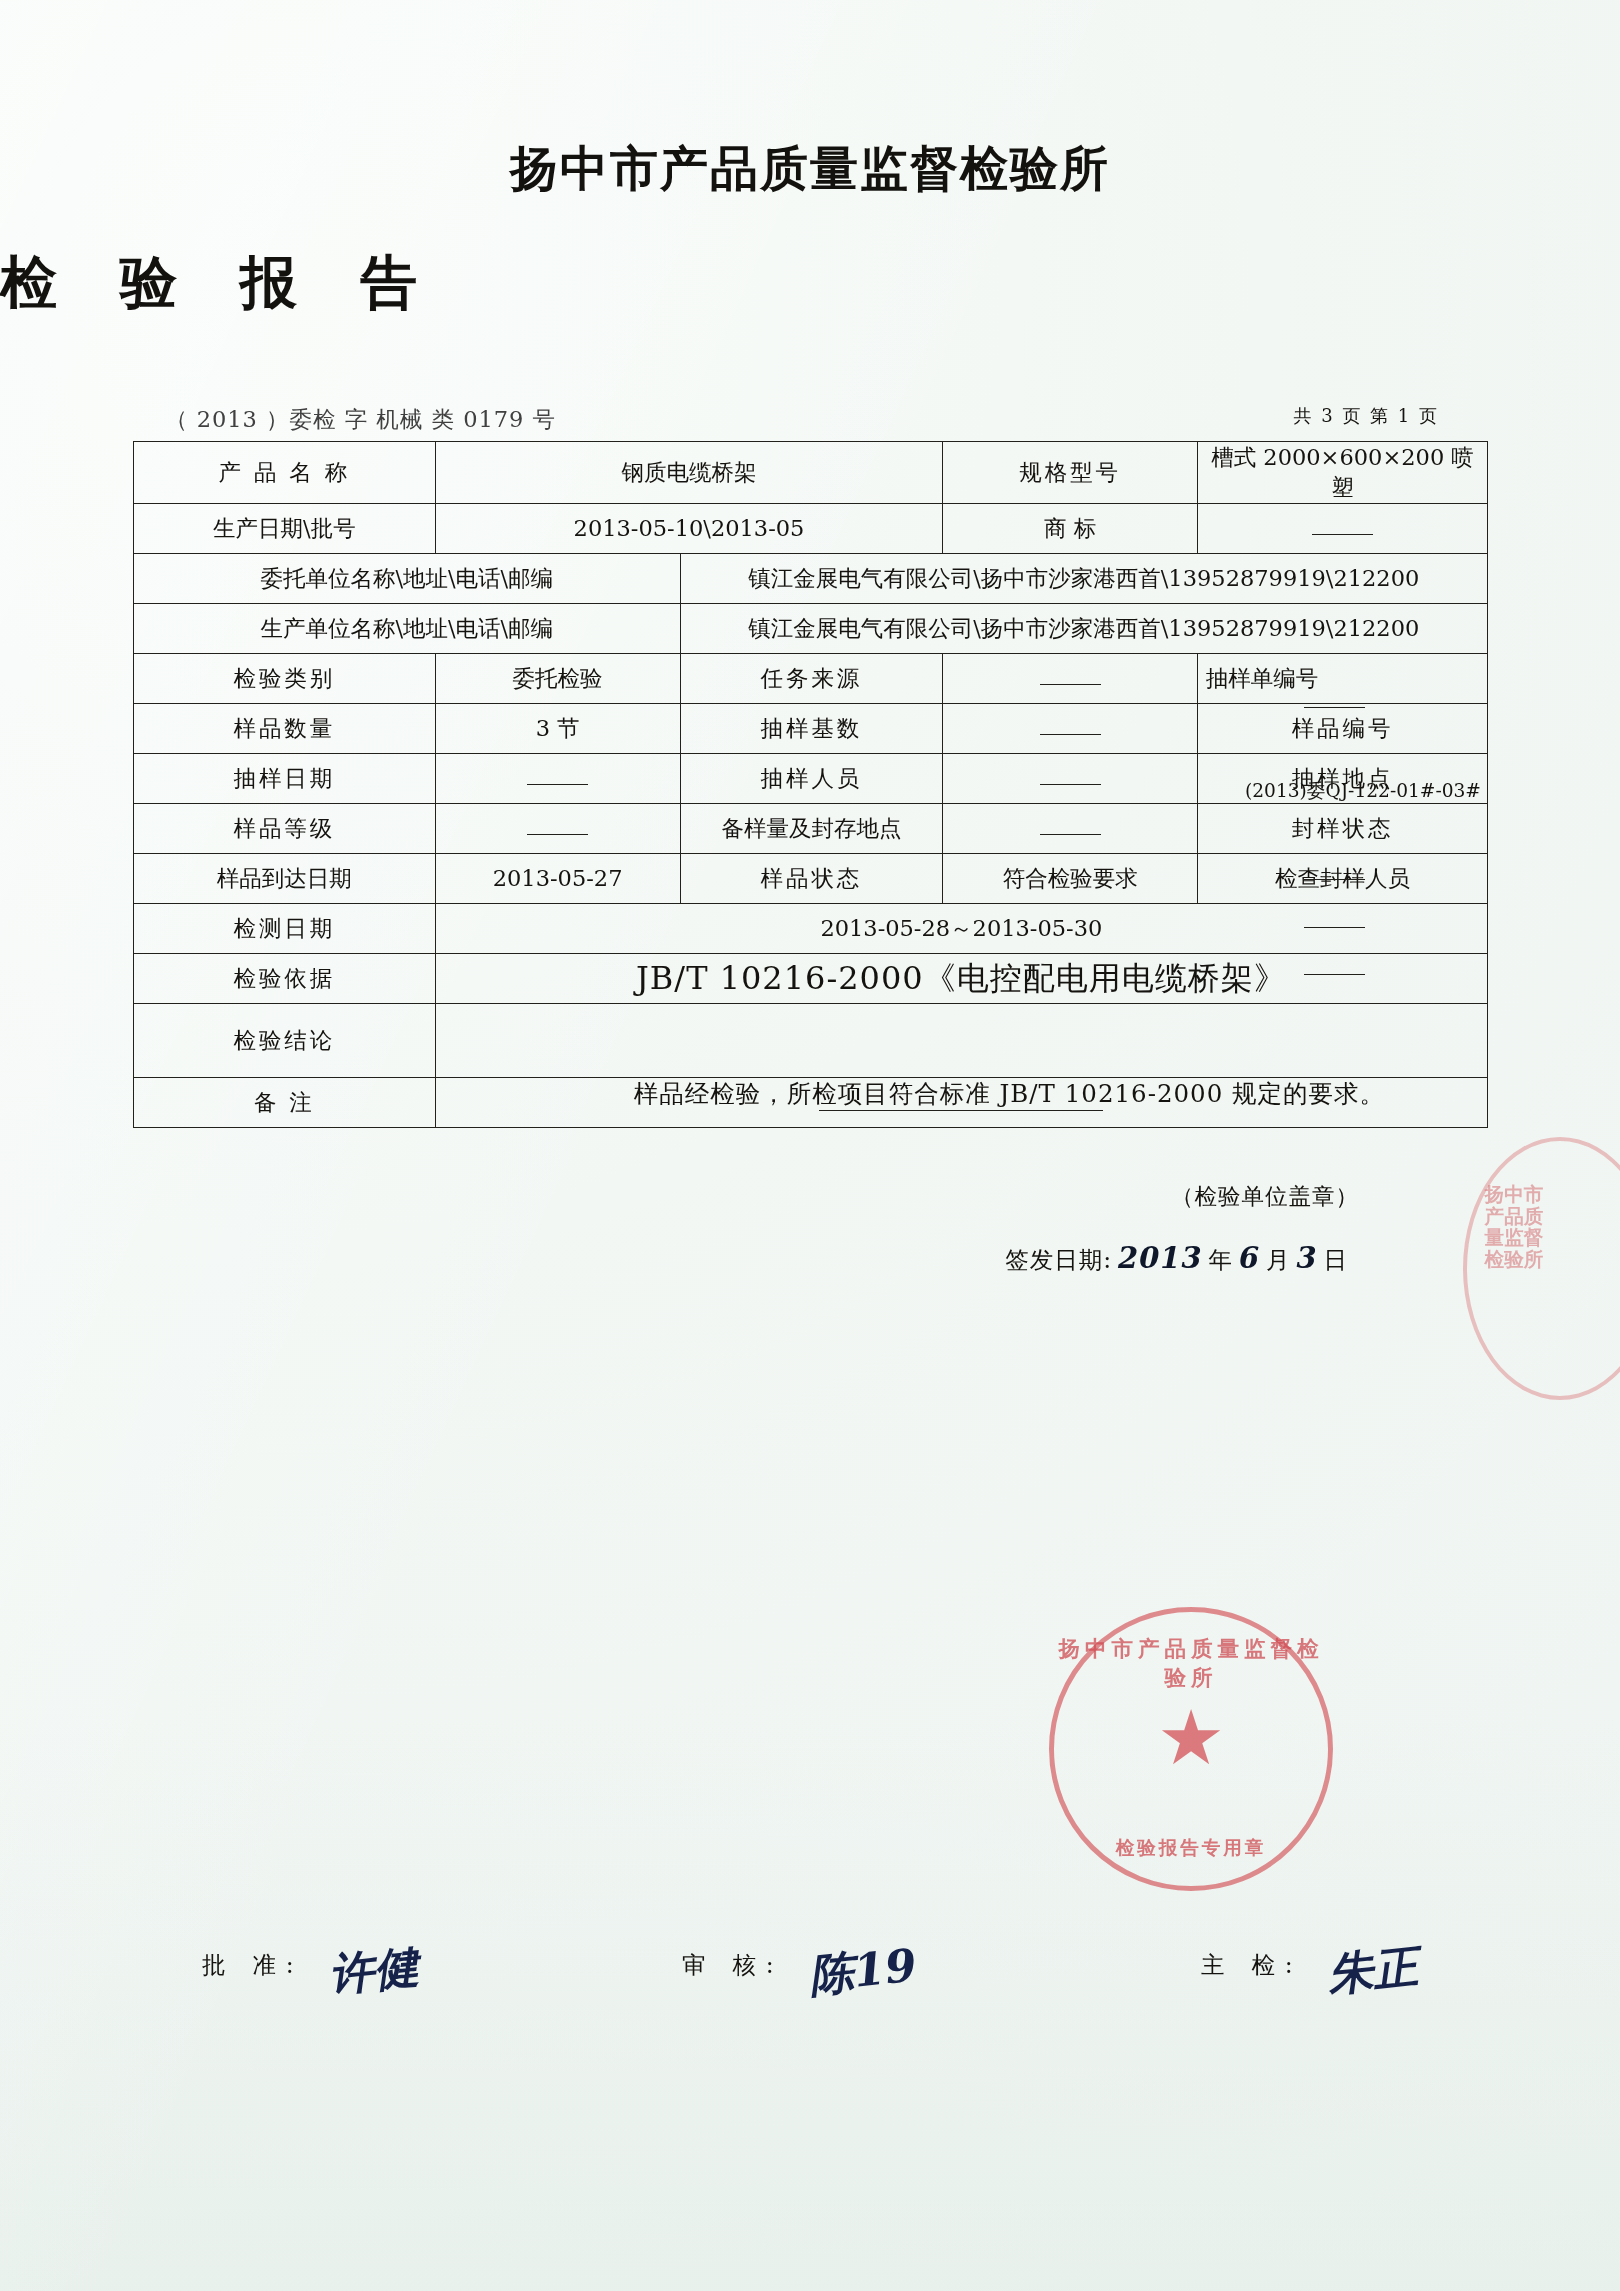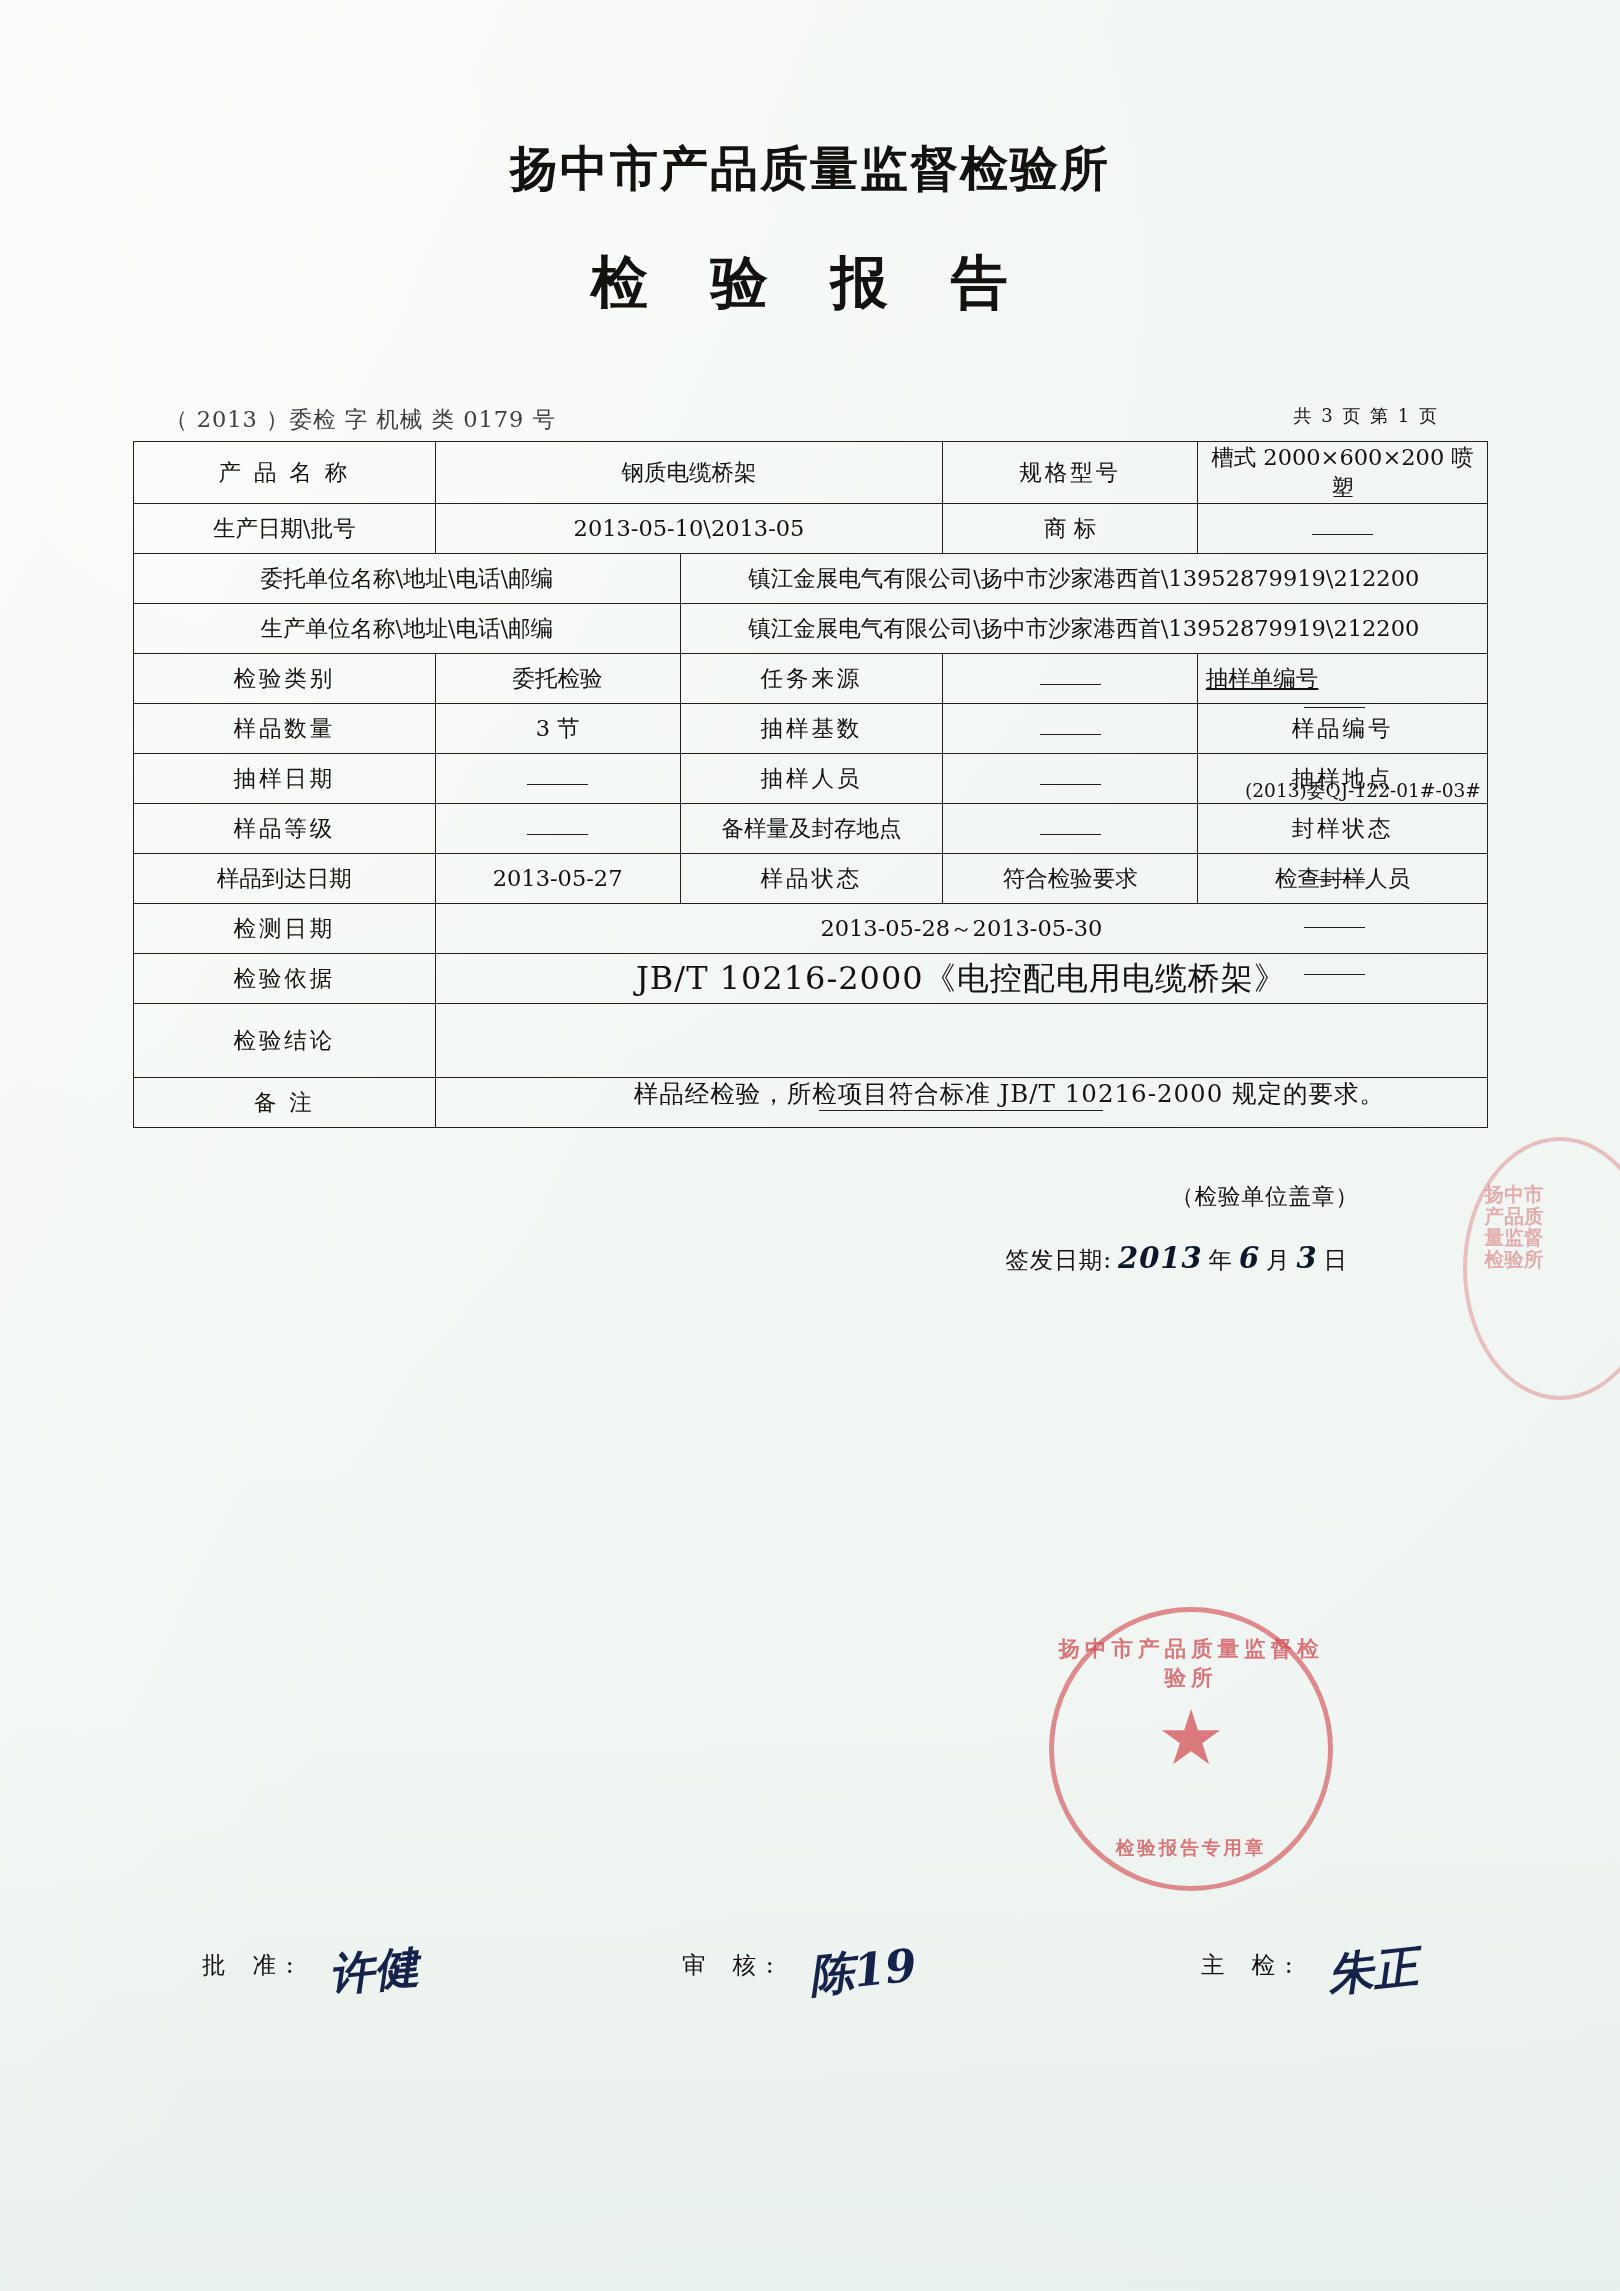--- a/index.html
+++ b/index.html
@@ -49,21 +49,20 @@
     font-weight: bold;
     font-size: 48px;
     letter-spacing: 2px;
     color: #14120f;
   }
   .doc-title {
     position: absolute;
     top: 245px;
     left: 0;
     width: 1620px;
-    text-align: center;
     font-family: "DejaVu Serif", "Liberation Serif", serif;
     font-weight: bold;
     font-size: 57px;
     letter-spacing: 21.6px;
     color: #14120f;
   }
 
   .doc-no {
     position: absolute;
     left: 165px;
@@ -303,21 +302,21 @@
         <td class="lbl-tight" colspan="3">生产单位名称\地址\电话\邮编</td>
         <td colspan="3">镇江金展电气有限公司\扬中市沙家港西首\13952879919\212200</td>
       </tr>
 
       <tr>
         <td class="lbl" colspan="2">检验类别</td>
         <td>委托检验</td>
         <td class="lbl">任务来源</td>
         <td><span class="dash"></span></td>
         <td>
-          <div style="display:flex;align-items:flex-end;justify-content:space-between;gap:5.9px;text-decoration:underline;">
+          <div style="display:flex;align-items:flex-end;justify-content:space-between;gap:5.9px;">
             <span class="lbl">抽样单编号</span>
           </div>
         </td>
       </tr>
 
       <tr>
         <td class="lbl" colspan="2">样品数量</td>
         <td>3 节</td>
         <td class="lbl">抽样基数</td>
         <td><span class="dash"></span></td>

